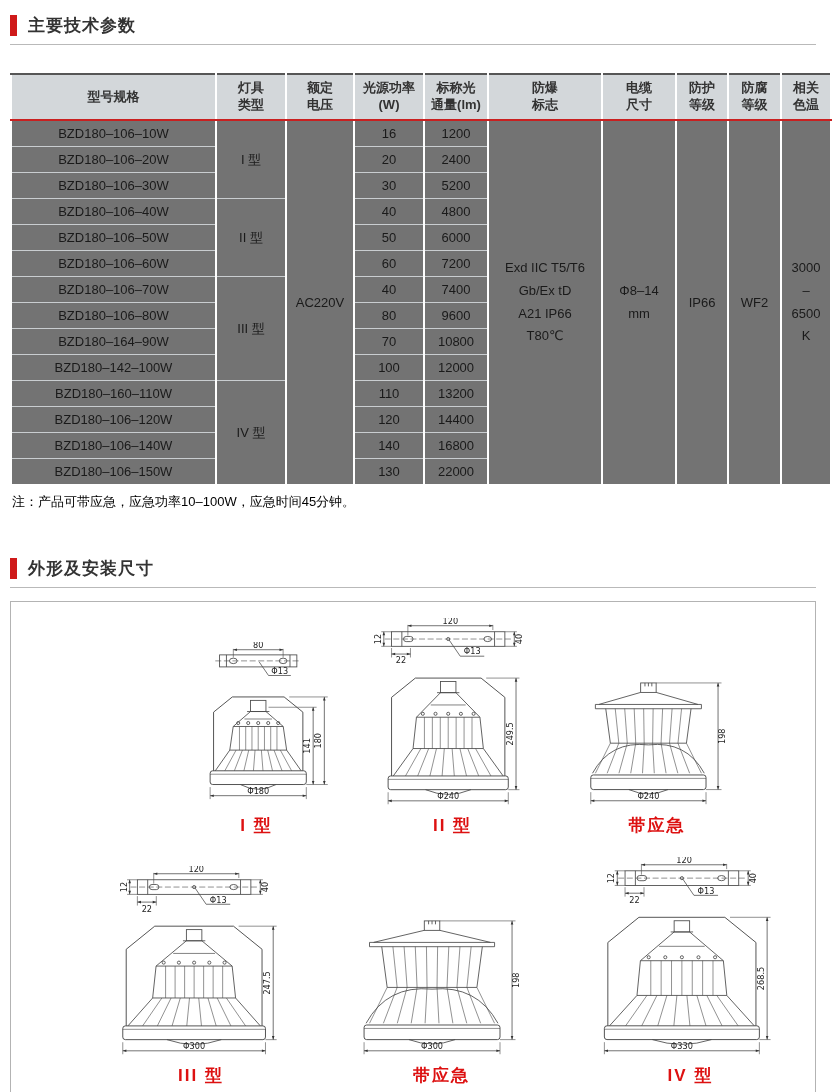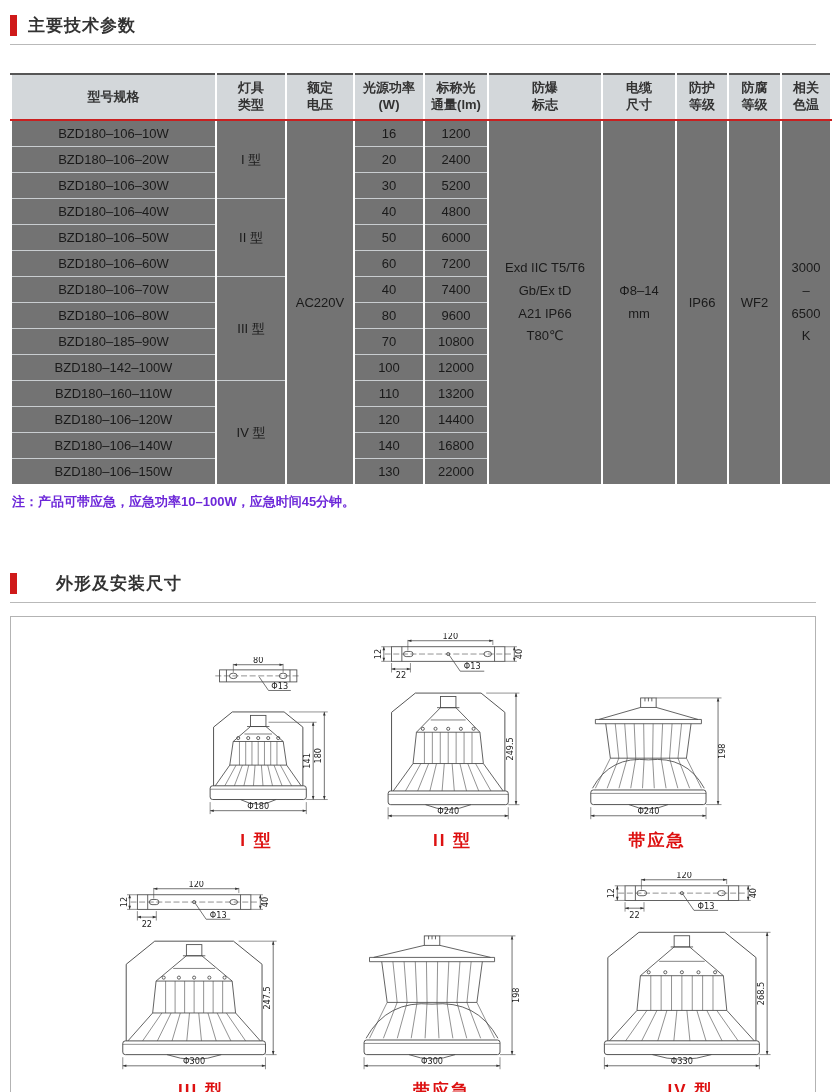--- a/index.html
+++ b/index.html
@@ -1,29 +1,29 @@
 <!DOCTYPE html>
 <html><head>
 <meta charset="utf-8">
 <style>
   html,body{margin:0;padding:0;background:#fff;}
   body{width:840px;font-family:"Liberation Sans","DejaVu Sans",sans-serif;color:#222;}
   .wrap{padding:14px 24px 0 10px;}
   .sec-title{display:flex;align-items:center;border-bottom:1px solid #b9b9b9;padding-bottom:7px;}
   .sec-bar{width:7px;height:21px;background:#cf1a1a;flex:0 0 auto;}
   .sec-title h2{font-size:17px;font-weight:bold;color:#333;margin:0 0 0 11px;letter-spacing:1px;}
-  .sec2{margin-top:61px;gap:28px;}
+  .sec2{margin-top:46px;}
   table.spec{width:820px;border-collapse:collapse;margin-top:28px;table-layout:fixed;}
   table.spec th{background:#d3d7da;font-weight:bold;color:#333;height:44px;font-size:13px;
     border-left:2px solid #fff;border-right:2px solid #fff;border-top:2px solid #565656;
     border-bottom:2px solid #c92020;white-space:pre-line;line-height:1.3;padding:0;}
   table.spec td{background:#737373;text-align:center;height:25px;font-size:13px;color:#1a1a1a;
     border-left:2px solid #fff;border-right:2px solid #fff;border-top:1px solid #c9cdd0;padding:0 2px;}
   table.spec td.pre{white-space:pre-line;line-height:1.75;}
-  .note{color:#6d28d9;font-weight:bold;font-size:13px;margin:9px 0 0 2px;}
+  .note{color:#000000;font-weight:normal;font-size:13px;margin:9px 0 0 2px;}
   .draw-box{border:1px solid #b3b3b3;margin-top:13px;padding:6px 0 10px 0;}
   .drow{display:flex;align-items:flex-end;}
   .drow1{margin-top:10px;padding-left:168px;gap:28px;}
   .drow2{margin-top:20px;padding-left:90px;gap:45px;}
   .dcell{display:flex;flex-direction:column;align-items:center;}
   .dlabel{color:#dd1111;font-weight:bold;font-size:17px;margin-top:2px;letter-spacing:2px;}
   svg text{font-family:"DejaVu Sans","Liberation Sans",sans-serif;}
 </style>
 </head>
 <body>
@@ -122,21 +122,21 @@
           <td rowspan="4">III 型</td>
           <td>40</td>
           <td>7400</td>
         </tr>
         <tr>
           <td>BZD180–106–80W</td>
           <td>80</td>
           <td>9600</td>
         </tr>
         <tr>
-          <td>BZD180–185–90W</td>
+          <td>BZD180–164–90W</td>
           <td>70</td>
           <td>10800</td>
         </tr>
         <tr>
           <td>BZD180–142–100W</td>
           <td>100</td>
           <td>12000</td>
         </tr>
         <tr>
           <td>BZD180–160–110W</td>

